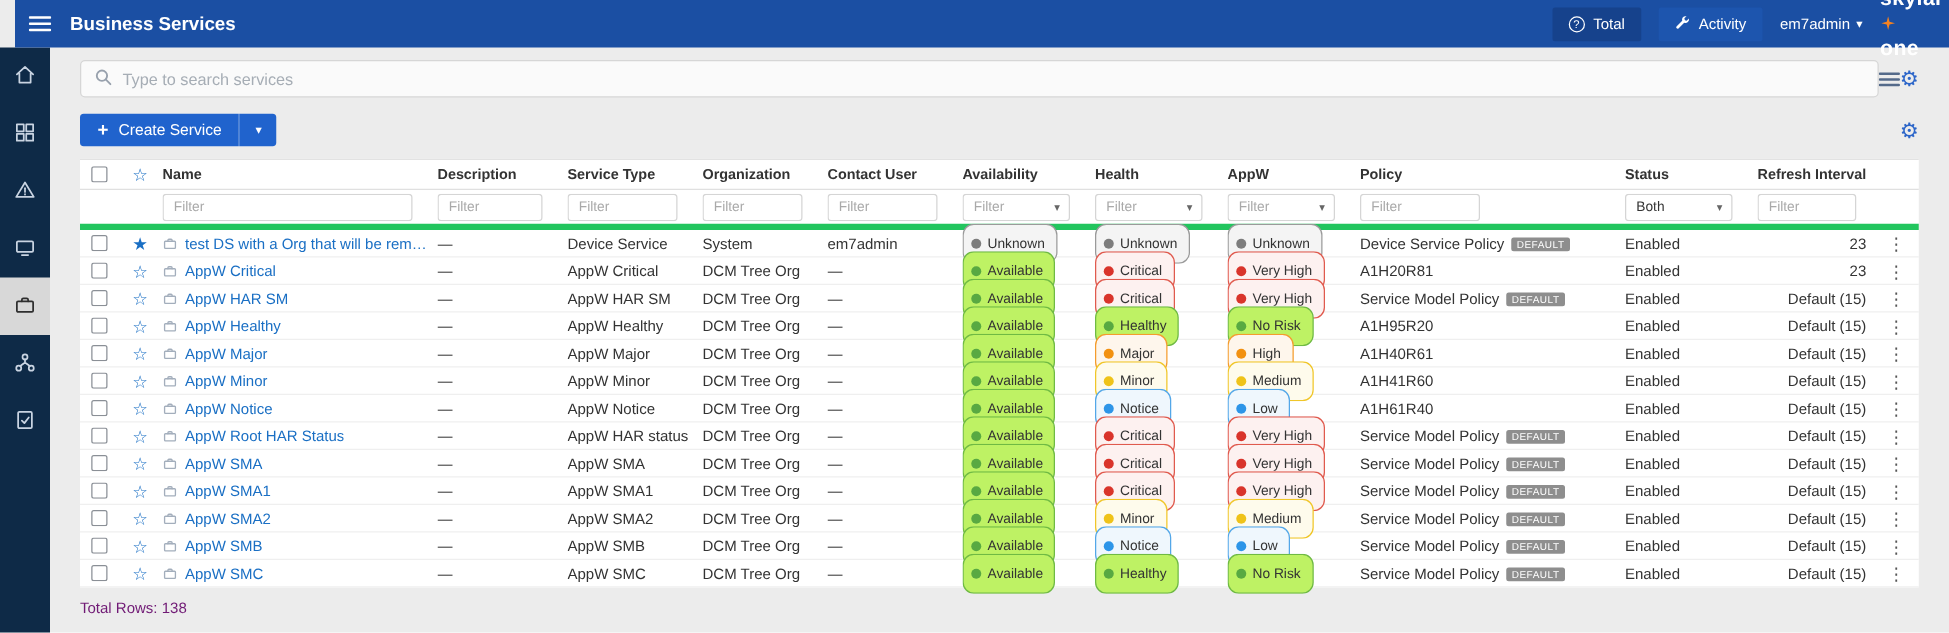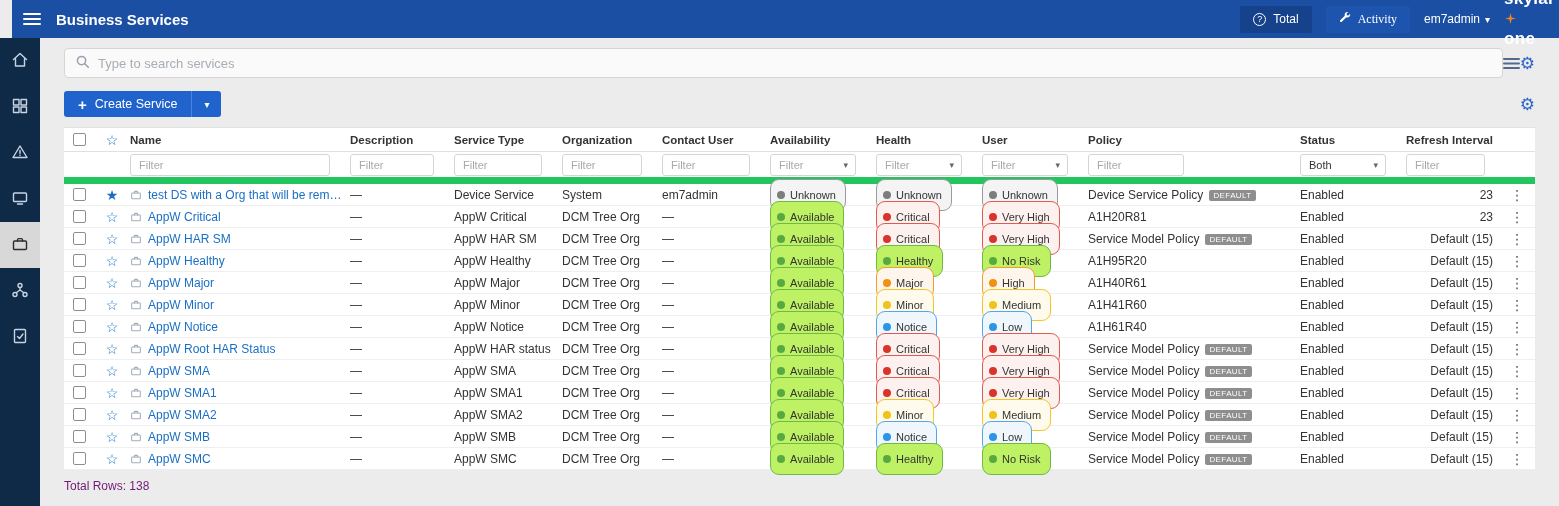--- a/index.html
+++ b/index.html
@@ -8,21 +8,21 @@
 
   
   .topbar { position:absolute; top:0; left:12px; width:1559px; height:38px; background:#1b4fa3;
             display:flex; align-items:center; z-index:5; }
   .hamburger { width:40px; display:flex; justify-content:center; cursor:pointer; color:#fff; }
   .page-title { color:#fff; font-size:15px; font-weight:bold; margin-left:4px; }
   .topbar-right { margin-left:auto; display:flex; align-items:center; gap:14px; padding-right:16px; }
   .top-btn { display:flex; align-items:center; gap:7px; height:27px; padding:0 13px; border:none;
              border-radius:2px; background:#16428c; color:#fff; font-size:12px; cursor:pointer;
              font-family:inherit; }
-  .top-btn.activity { background:#1d55ae;font-family:Liberation Serif, serif; }
+  .top-btn.activity { background:#1d55ae; }
   .q-icon { width:13px; height:13px; border:1px solid #fff; border-radius:50%; font-size:9px;
             display:inline-flex; align-items:center; justify-content:center; }
   .user-menu { color:#fff; display:flex; align-items:center; gap:5px; cursor:pointer; font-size:12px; }
   .user-caret { font-size:10px; }
   .brand { color:#fff; font-size:17px; font-weight:bold; display:flex; align-items:flex-start; letter-spacing:.3px;flex-direction:column; }
   .brand .spark { margin:0 1px; }
 
   
   .sidebar { position:absolute; top:38px; left:0; width:40px; height:468px; background:#0e2a47; z-index:4; }
   .side-item { width:40px; height:46px; display:flex; align-items:center; justify-content:center;
@@ -49,21 +49,21 @@
   .create-btn .plus { font-size:15px; font-weight:bold; }
   .caret-btn { width:30px; height:26px; border:none; border-left:1px solid #4b84dc; background:#2063cd;
                color:#fff; border-radius:0 3px 3px 0; cursor:pointer; font-size:10px; font-family:inherit; }
   .toolbar-gear { margin-left:auto; }
 
   
   .table { margin-top:10px; background:#fff; border-top:1px solid #e2e2e2;
            --cols: 36px 30px 220px 104px 108px 100px 108px 106px 106px 106px 212px 106px 99px 30px; }
   .thead, .tfilters, .trow { display:grid; grid-template-columns:var(--cols); align-items:center; }
   .thead { height:24px; border-bottom:1px solid #e0e0e0; }
-  .tfilters { height:32px; border-bottom:7px solid #22c55e; }
+  .tfilters { height:32px; border-bottom:5px solid #22c55e; }
   .trow { height:22px; border-bottom:1px solid #efefef; }
   .cell { padding-right:6px; overflow:hidden; white-space:nowrap; text-overflow:ellipsis; }
   .hcell { font-weight:bold; font-size:11.5px; color:#333; cursor:pointer; }
   .c-center { display:flex; justify-content:center; }
   .c-name { display:flex; align-items:center; gap:6px; overflow:hidden; }
   .c-right { text-align:right; padding-right:12px; }
 
   .checkbox { width:13px; height:13px; border:1px solid #8a8f96; border-radius:2px; background:#fff;
               display:inline-block; cursor:pointer; }
   .star { font-size:14px; color:#1a6fc4; cursor:pointer; line-height:1; }
@@ -227,21 +227,21 @@
         <div class="cell c-center">
           <span class="star">☆</span>
         </div>
         <div class="cell hcell">Name</div>
         <div class="cell hcell">Description</div>
         <div class="cell hcell">Service Type</div>
         <div class="cell hcell">Organization</div>
         <div class="cell hcell">Contact User</div>
         <div class="cell hcell">Availability</div>
         <div class="cell hcell">Health</div>
-        <div class="cell hcell">User</div>
+        <div class="cell hcell">AppW</div>
         <div class="cell hcell">Policy</div>
         <div class="cell hcell">Status</div>
         <div class="cell hcell">Refresh Interval</div>
         <div class="cell"></div>
       </div>
     <div class="tfilters">
         <div class="cell"></div>
         <div class="cell"></div>
         <div class="cell"><input class="finput f-wide" placeholder="Filter" style=""></div>
         <div class="cell"><input class="finput" placeholder="Filter" style=""></div>

